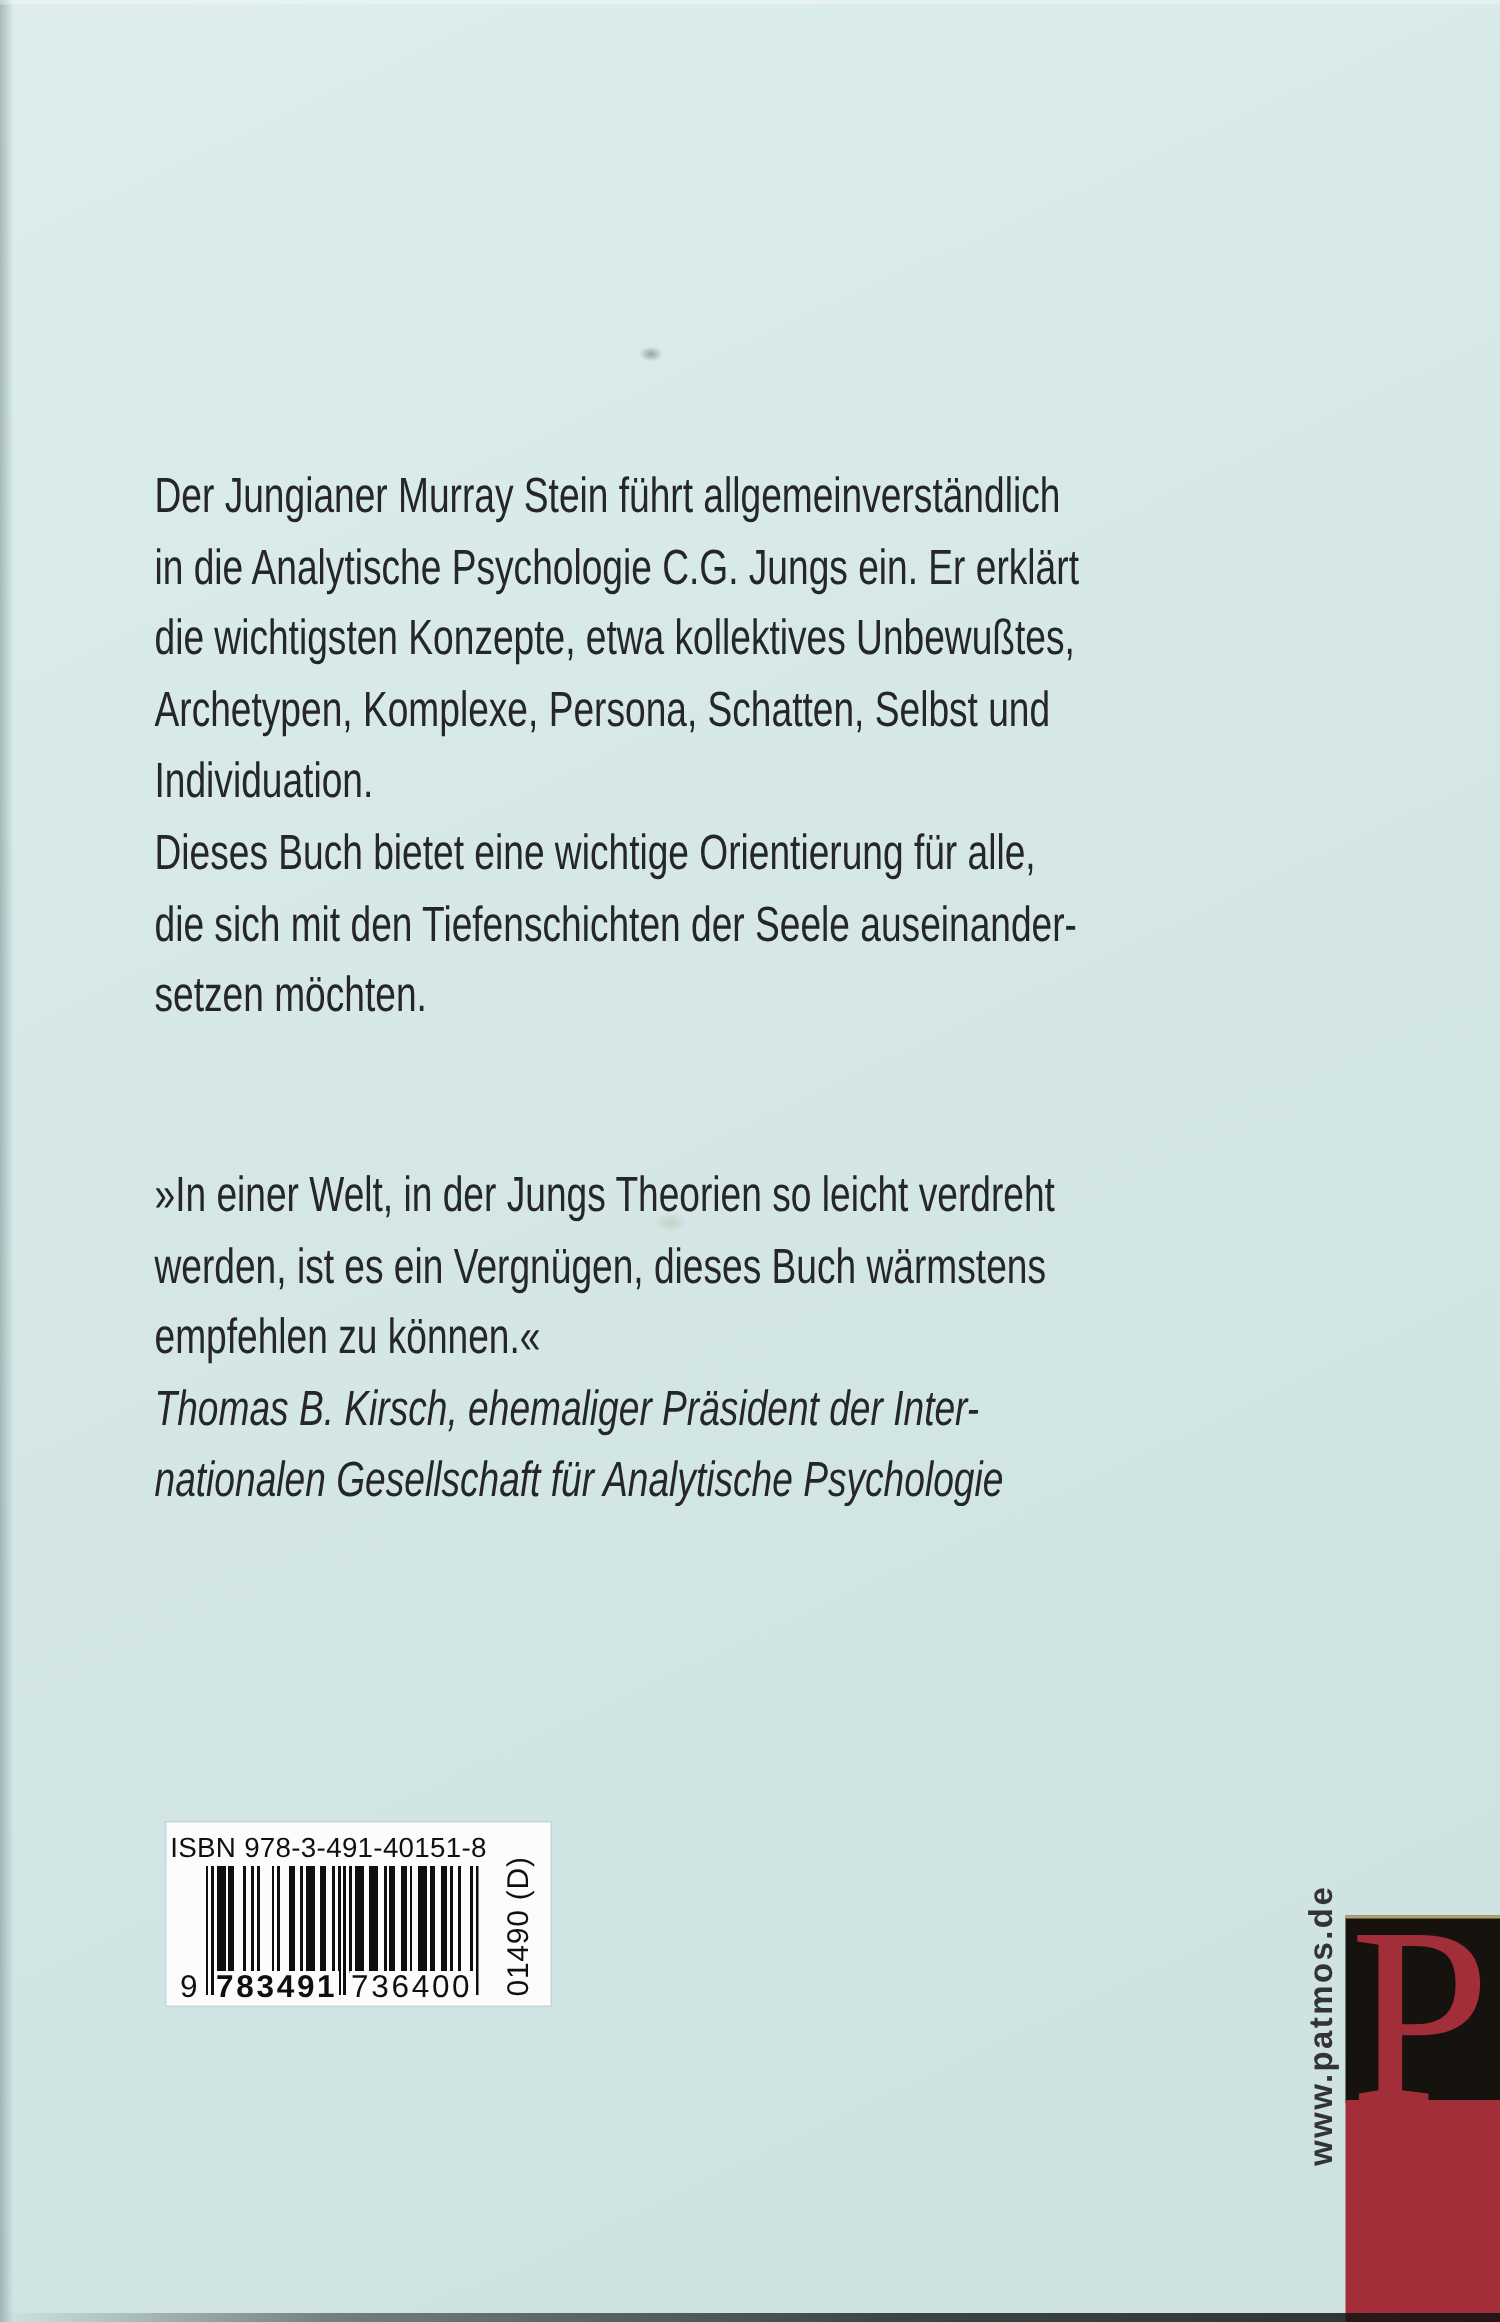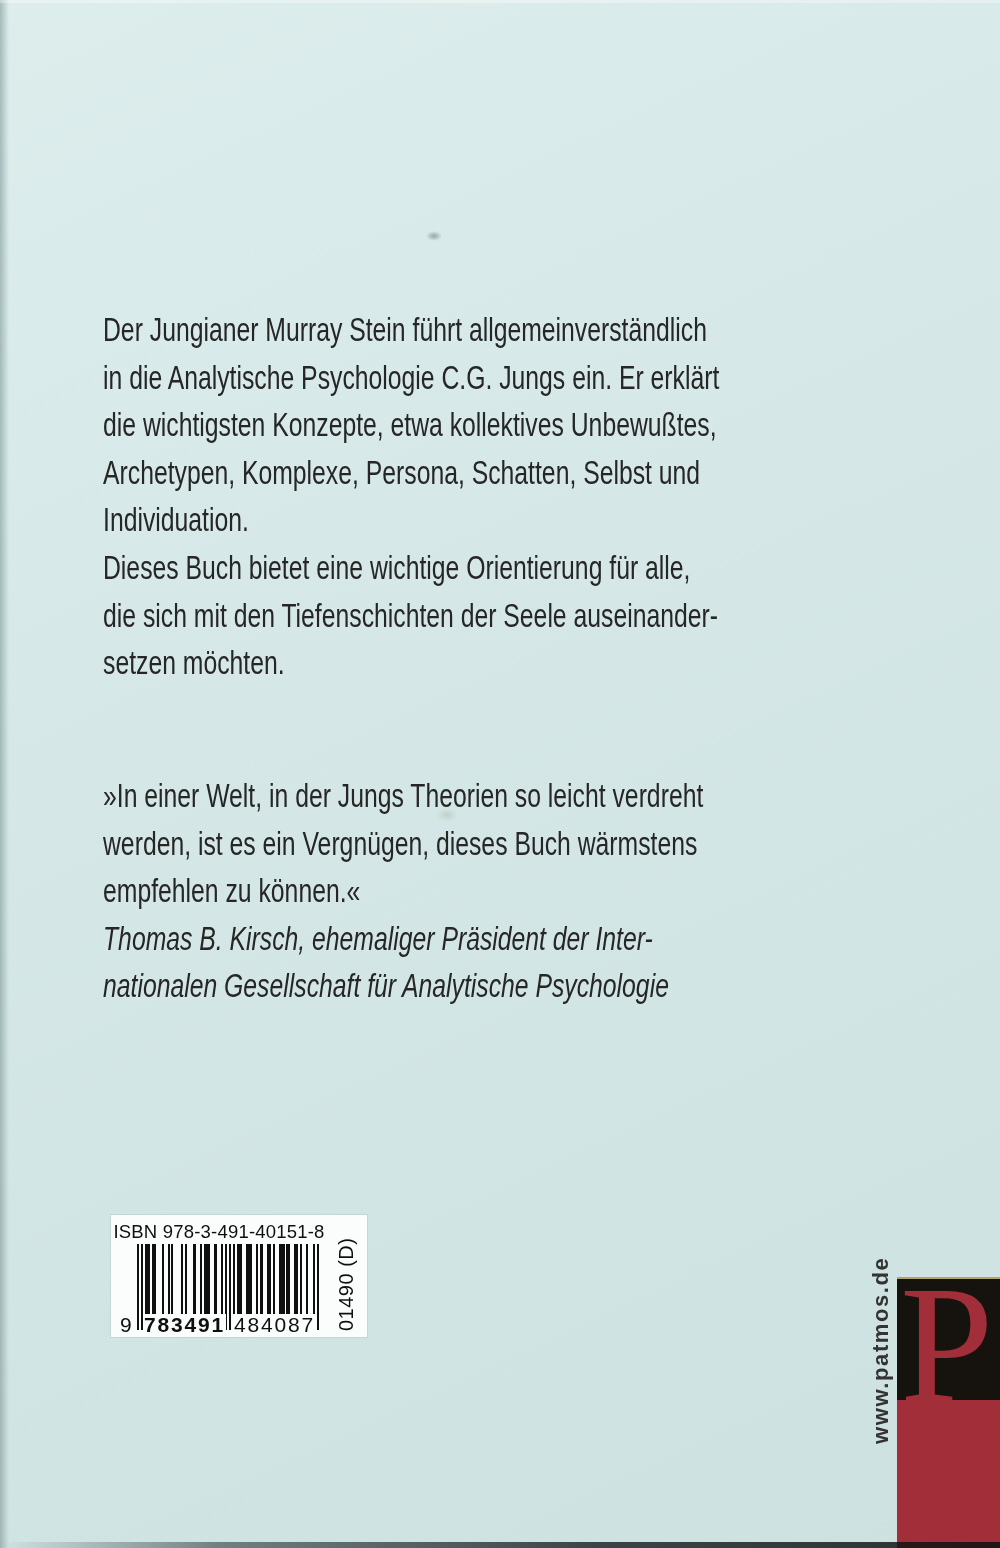--- a/index.html
+++ b/index.html
@@ -184,21 +184,21 @@
         <rect x="82" y="0" width="1" height="71" fill="#0f0f0f"></rect>
         <rect x="83" y="0" width="1" height="71" fill="#0f0f0f"></rect>
         <rect x="85" y="0" width="1" height="71" fill="#0f0f0f"></rect>
         <rect x="88" y="0" width="1" height="71" fill="#0f0f0f"></rect>
         <rect x="92" y="0" width="1" height="86" fill="#0f0f0f"></rect>
         <rect x="94" y="0" width="1" height="86" fill="#0f0f0f"></rect>
       </svg>
     <div class="bdigits">
       <span class="d9">9</span>
       <span class="dl">783491</span>
-      <span class="dr">484087</span>
+      <span class="dr">736400</span>
     </div>
     <div class="side-note">01490 (D)</div>
   </div>
 
   <div class="url-vert">www.patmos.de</div>
 
   <div class="logo-black" style="background: rgb(22, 18, 14);">
     <div class="logo-p" style="color: rgb(162, 46, 58);">P</div>
   </div>
   <div class="logo-red" style="background: rgb(162, 46, 58);"></div>

